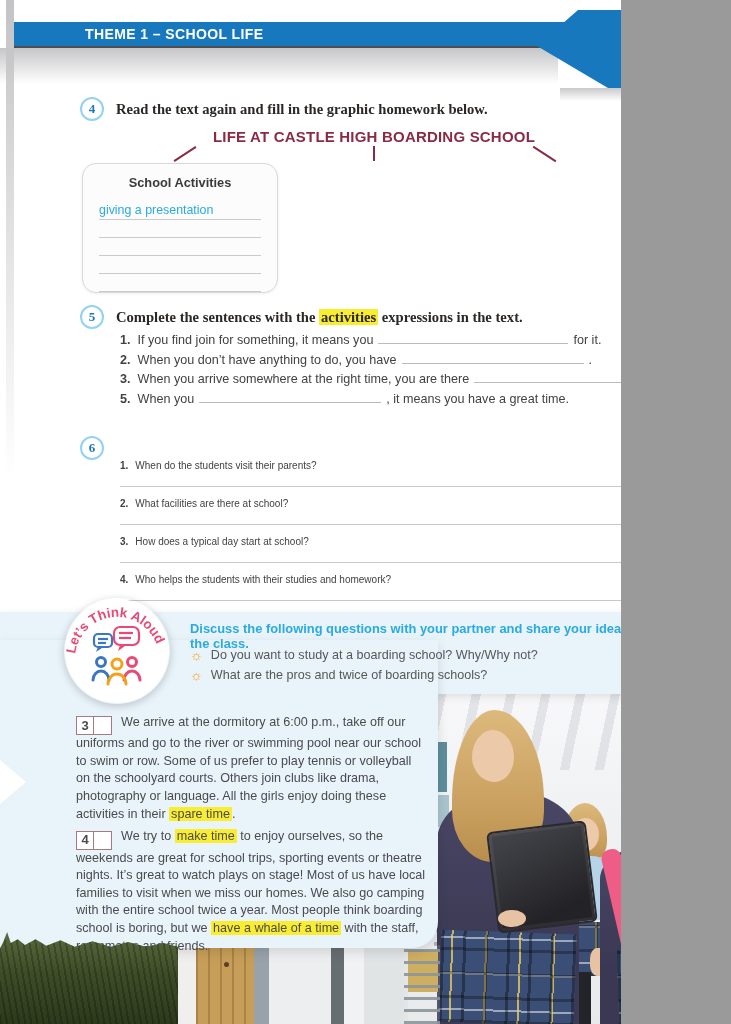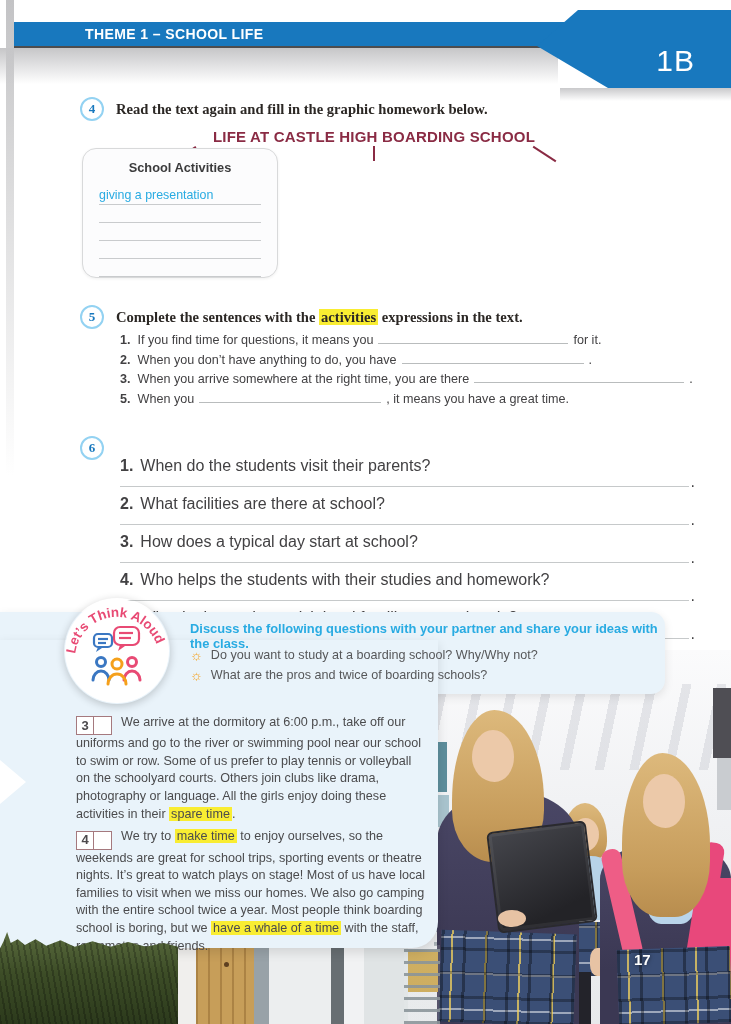--- a/index.html
+++ b/index.html
@@ -1,16 +1,16 @@
 <!DOCTYPE html>
 <html><head>
 <meta charset="utf-8">
 <style>
   html,body{margin:0;padding:0;background:#9a9a9a;}
-  .page{position:relative;width:731px;height:1024px;background:#ffffff;overflow:hidden;
+  .page{position:relative;width:621px;height:1024px;background:#ffffff;overflow:hidden;
         font-family:"Liberation Sans",sans-serif;color:#414042;text-decoration:underline;}
   
   .spine{position:absolute;left:6px;top:0;width:8px;height:560px;
          background:linear-gradient(180deg,#c3c3c5 0%,#d9d9da 30%,rgba(255,255,255,0) 85%);}
   .header-bar{position:absolute;left:14px;top:22px;width:592px;height:24px;background:#1878be;z-index:1;}
   .theme-title{position:absolute;left:71px;top:4px;color:#ffffff;font-weight:bold;font-size:14px;letter-spacing:.4px;}
   .header-line{position:absolute;left:14px;top:46px;width:528px;height:2px;background:#4d4d4f;z-index:1;}
   .header-shade{position:absolute;left:0;top:48px;width:558px;height:40px;
                 background:linear-gradient(180deg,#c6c6c8 0%,rgba(255,255,255,0) 90%);}
   .tab-shade{position:absolute;left:560px;right:0;top:88px;height:13px;
@@ -25,36 +25,36 @@
           background:#fff;font-family:"Liberation Serif",serif;flex:none;}
   .ex-title{font-family:"Liberation Serif",serif;font-weight:bold;font-size:14.6px;color:#2b2724;margin-left:12px;}
   .hl{background:#f9ed32;padding:0 2px;}
   
   .org-title{position:absolute;left:80px;width:588px;top:128px;text-align:center;
              color:#8a2b44;font-weight:bold;font-size:15px;letter-spacing:.2px;}
   .conn{position:absolute;background:#8a2b44;}
   .conn-l{left:172px;top:153px;width:26px;height:2px;transform:rotate(-33deg);}
   .conn-m{left:373px;top:146px;width:2px;height:15px;}
   .conn-r{left:531px;top:153px;width:27px;height:2px;transform:rotate(33deg);}
-  .org-boxes{position:absolute;left:82px;top:148px;display:flex;gap:8px;}
+  .org-boxes{position:absolute;left:82px;top:163px;display:flex;gap:8px;}
   .org-box{background:#fcfcfd;border:1px solid #d8d9da;border-radius:14px;height:130px;
            box-shadow:0 1px 3px rgba(0,0,0,.06);padding:0 16px;box-sizing:border-box;}
   .org-box.b1{width:196px;}.org-box.b2{width:188px;}.org-box.b3{width:190px;}
   .org-heading{text-align:center;font-weight:bold;font-size:12.8px;color:#3b3b3c;margin-top:11px;}
   .org-lines{margin-top:12px;}
   .org-line{height:17px;border-bottom:1px solid #c9cbcd;}
   .org-entry{font-size:12.4px;color:#29abe2;line-height:17px;display:block;}
   
   .s-items{position:absolute;left:120px;top:331px;width:590px;font-size:12.6px;color:#424143;}
   .s-item{height:19.6px;line-height:19.6px;white-space:nowrap;}
   .s-num{font-weight:bold;margin-right:7px;}
   .fill{display:inline-block;border-bottom:1px solid #b9bcbd;height:12px;margin:0 5px;vertical-align:baseline;}
   .f0{width:190px;}.f1{width:182px;}.f2{width:210px;}.f3{width:170px;}.f4{width:182px;}
   
-  .q-items{position:absolute;left:120px;top:458px;width:575px;font-size:16px;color:#424143;}
+  .q-items{position:absolute;left:120px;top:458px;width:575px;font-size:10px;color:#424143;}
   .q-item{margin-bottom:9px;}
   .q-row{height:16px;line-height:16px;}
   .a-row{display:flex;align-items:flex-end;}
   .a-line{flex:1;border-bottom:1px solid #c6c9ca;height:12px;}
   .a-dot{margin-left:2px;line-height:10px;}
   
   .photo{position:absolute;left:0;top:650px;width:731px;height:374px;z-index:0;overflow:hidden;
          background:linear-gradient(180deg,#fbfbfc 0%,#f1f2f4 40%,#e7e9eb 100%);}
   .ph{position:absolute;}
   .ph-ceiling{left:300px;right:0;top:34px;height:86px;opacity:.85;
@@ -182,21 +182,21 @@
         <div class="org-line"></div>
       </div>
     </div>
   </div>
 
   <div class="ex-head" style="top:305px;">
     <span class="ex-num">5</span>
     <span class="ex-title"><span>Complete the sentences with the </span><span class="hl">activities</span><span> expressions in the text.</span></span>
   </div>
   <div class="s-items">
-    <div class="s-item"><span class="s-num">1.</span><span>If you find time for questions, it means you</span><span class="fill f0"></span><span>for it.</span></div>
+    <div class="s-item"><span class="s-num">1.</span><span>If you find join for something, it means you</span><span class="fill f0"></span><span>for it.</span></div>
     <div class="s-item"><span class="s-num">2.</span><span>When you don’t have anything to do, you have</span><span class="fill f1"></span><span>.</span></div>
     <div class="s-item"><span class="s-num">3.</span><span>When you arrive somewhere at the right time, you are there</span><span class="fill f2"></span><span>.</span></div>
     <div class="s-item"><span class="s-num">5.</span><span>When you</span><span class="fill f4"></span><span>, it means you have a great time.</span></div>
   </div>
 
   <div class="ex-head" style="top:436px;">
     <span class="ex-num">6</span>
   </div>
   <div class="q-items">
     <div class="q-item">

